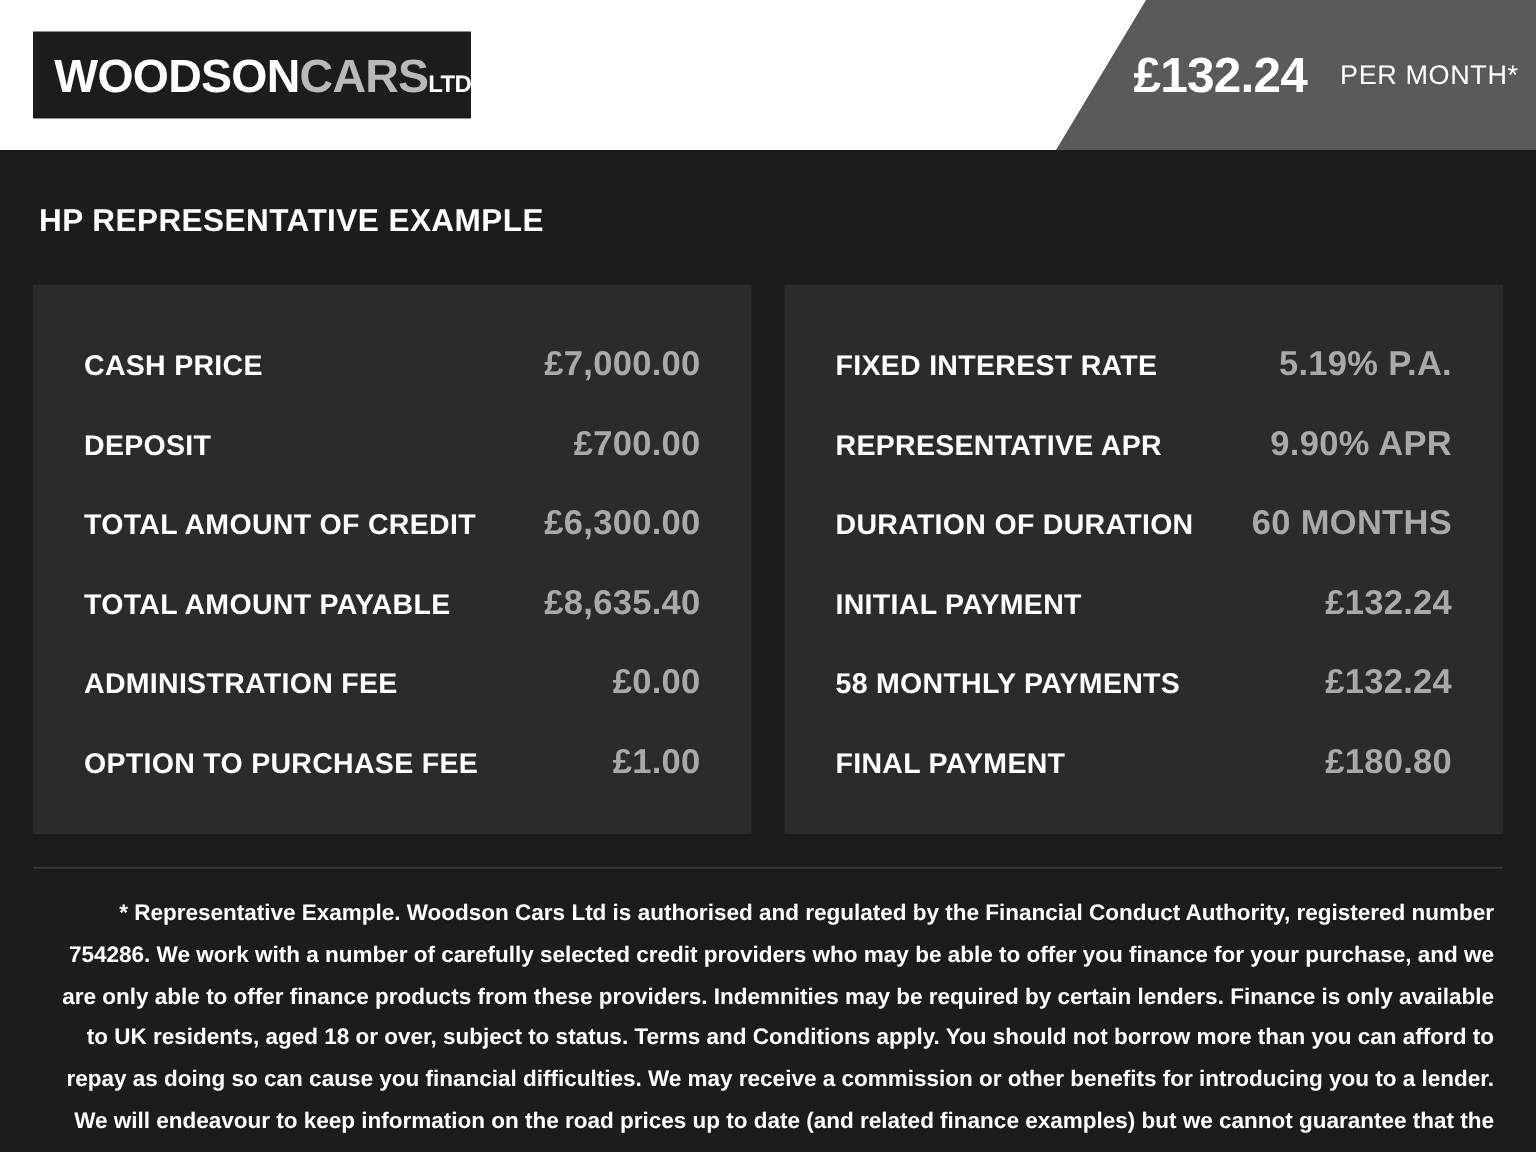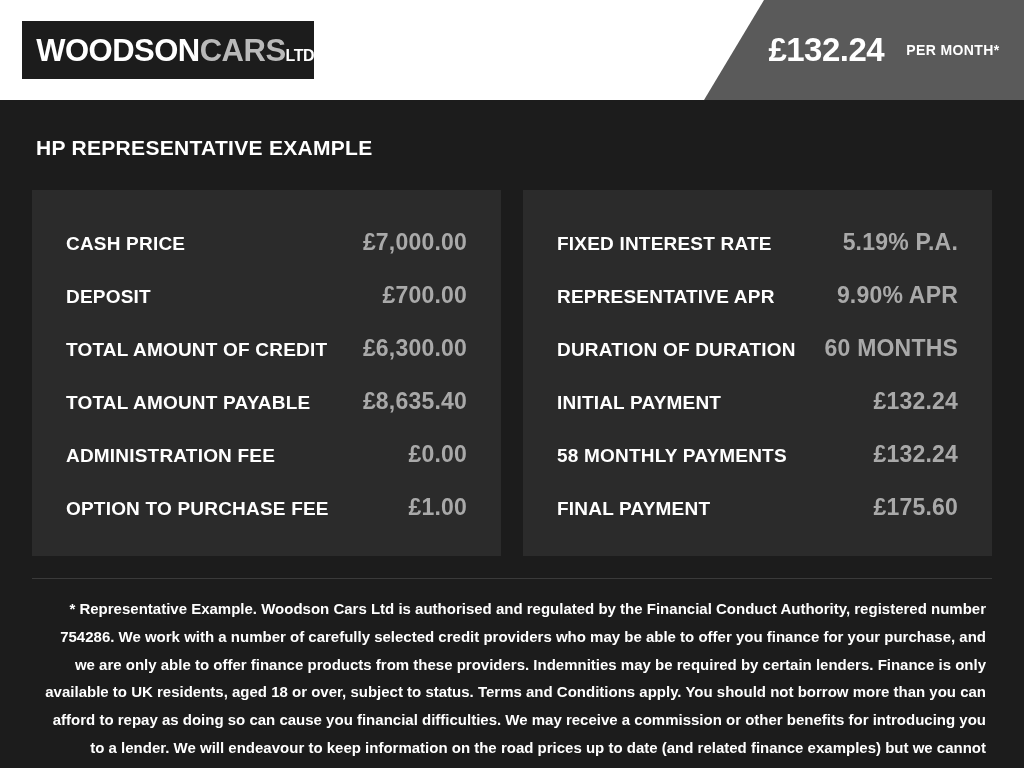--- a/index.html
+++ b/index.html
@@ -55,33 +55,33 @@
     padding-left: 40px;
   }
   .price-amount {
     color: #ffffff;
     font-size: 33px;
     font-weight: bold;
     letter-spacing: -0.5px;
   }
   .price-suffix {
     color: #ffffff;
-    font-size: 14px;
-    font-weight: bold;
+    font-size: 18px;
+    font-weight: normal;
     letter-spacing: 0.4px;
     margin-left: 22px;
   }
 
   
   .body-wrap {
     position: relative;
     width: 1024px;
     height: 668px;
     background: #1c1c1c;
-    padding: 0 32px;
+    padding: 0 22px;
   }
 
   .section-title {
     color: #ffffff;
     font-size: 21px;
     font-weight: bold;
     letter-spacing: 0.3px;
     padding-top: 36px;
     padding-left: 4px;
   }
@@ -198,21 +198,21 @@
       <div class="row">
         <span class="label">INITIAL PAYMENT</span>
         <span class="value">£132.24</span>
       </div>
       <div class="row">
         <span class="label">58 MONTHLY PAYMENTS</span>
         <span class="value">£132.24</span>
       </div>
       <div class="row">
         <span class="label">FINAL PAYMENT</span>
-        <span class="value">£175.60</span>
+        <span class="value">£180.80</span>
       </div>
     </div>
 
   </div>
 
   <div class="divider"></div>
   <div class="disclaimer">* Representative Example. Woodson Cars Ltd is authorised and regulated by the Financial Conduct Authority, registered number 754286. We work with a number of carefully selected credit providers who may be able to offer you finance for your purchase, and we are only able to offer finance products from these providers. Indemnities may be required by certain lenders. Finance is only available to UK residents, aged 18 or over, subject to status. Terms and Conditions apply. You should not borrow more than you can afford to repay as doing so can cause you financial difficulties. We may receive a commission or other benefits for introducing you to a lender. We will endeavour to keep information on the road prices up to date (and related finance examples) but we cannot guarantee that the information shown on this page is up to date at all times. The quotes provided on this page are only for illustrative purposes only and a full finance application will have to be made to determine the exact details (all applications are subject to an underwriting decision and are subject to status). Woodson Cars Ltd acts as a credit broker and not a lender. Address: Thurnall House, Thurnall Trading Estate, Cadishead, M44 5AH</div>
 
 </div>
 

